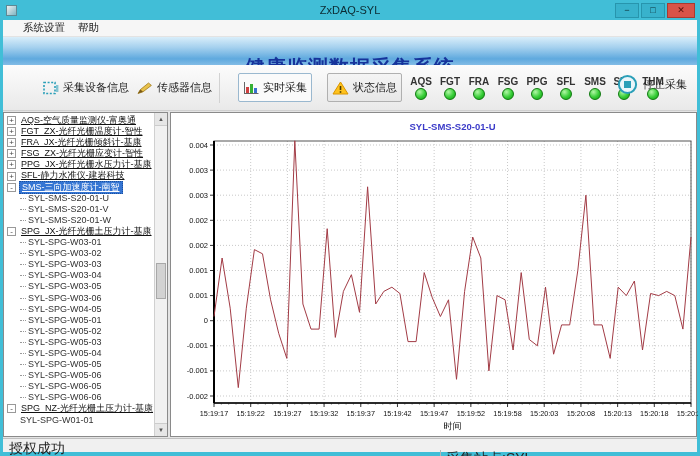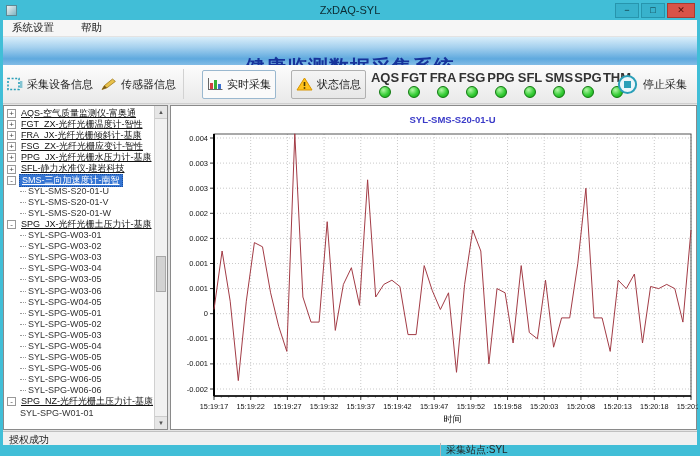--- a/index.html
+++ b/index.html
@@ -8,37 +8,37 @@
           font-family:"Liberation Sans",sans-serif;padding:0 3px;overflow:hidden;}
   
   .titlebar{height:20px;position:relative;display:flex;align-items:center;}
   .app-icon{width:11px;height:11px;margin-left:3px;background:linear-gradient(135deg,#f0f0f0,#7fb6c4);border:1px solid #5e8994;z-index:2;}
   .title{position:absolute;left:0;right:0;text-align:center;font-size:11px;color:#0c2b33;}
   .winbtns{margin-left:auto;display:flex;gap:2px;z-index:2;padding-right:2px;}
   .wbtn{width:24px;height:15px;font-size:9px;line-height:13px;text-align:center;color:#0d2b33;
         background:#38b2cc;border:1px solid #2795ad;cursor:default;}
   .wbtn.close{background:#d85348;border-color:#a93a30;color:#56100a;width:28px;}
   
-  .menubar{height:17px;background:#f6f6f6;display:flex;align-items:center;gap:27px;
-           padding-left:9px;font-size:10.5px;color:#222;border-bottom:1px solid #e3e3e3;}
+  .menubar{height:17px;background:#f6f6f6;display:flex;align-items:center;gap:13px;
+           padding-left:20px;font-size:10.5px;color:#222;border-bottom:1px solid #e3e3e3;}
   
   .banner{height:28px;background:linear-gradient(180deg,#d9eefa 0%,#a4d0ee 38%,#5fa9de 78%,#82bce6 100%);
           display:flex;align-items:center;justify-content:center;}
   .banner-title{font-size:20px;font-weight:bold;color:#16339b;letter-spacing:1px;margin-top:32px;}
   
-  .toolbar{height:39px;background:linear-gradient(#fcfcfc,#e9e9e9);position:relative;
-           display:flex;align-items:center;border-bottom:1px solid #cfcfcf;}
+  .toolbar{height:46px;background:linear-gradient(#fcfcfc,#e9e9e9);position:relative;
+           display:flex;align-items:center;border-bottom:1px solid #cfcfcf;padding-left:36px;}
   .tb-btn{display:flex;align-items:center;gap:4px;font-size:11px;color:#222;padding:4px;}
   .tb-btn.raised{border:1px solid #b0b0b0;background:linear-gradient(#f4f4f4,#e7e7e7);height:29px;border-radius:2px;margin-left:15px;}
   .tb-btn.active{background:#fafafa;border-color:#9ab8cf;}
   .ticon{display:inline-flex;align-items:center;}
   .tsep{width:1px;height:30px;background:#d2d2d2;margin:0 3px;}
   .indicators{display:flex;gap:3px;margin-left:6px;}
   .ind{width:26px;display:flex;flex-direction:column;align-items:center;gap:1px;}
-  .ind-label{font-size:13px;font-weight:bold;color:#333;}
+  .ind-label{font-size:10px;font-weight:bold;color:#333;}
   .orb{width:12px;height:12px;border-radius:50%;
        background:radial-gradient(circle at 35% 30%,#b2f7a6,#37cd37 55%,#149c14);border:1px solid #0e7a0e;}
   .stop{position:absolute;right:10px;top:9px;display:flex;align-items:center;gap:5px;font-size:11px;color:#222;}
   
   .main{height:327px;background:#e4e4e4;position:relative;}
   .tree-panel{position:absolute;left:0;top:1px;width:165px;height:325px;background:#fff;
               border:1px solid #8a8a8a;overflow:hidden;}
   .tree{position:absolute;left:0;top:0;right:13px;padding:2px 0 0 3px;}
   .trow{height:11.1px;line-height:11.1px;font-size:9px;color:#111;white-space:nowrap;display:flex;align-items:center;}
   .trow.root{color:#000;padding-left:2px;}
@@ -48,21 +48,21 @@
   .nlab.sel{background:#3575d3;color:#fff;border:1px dotted #1a4f9e;}
   .trow.leaf{padding-left:13px;color:#333;}
   .dash{width:6px;border-top:1px dotted #999;margin-right:2px;flex:none;}
   .scrollbar{position:absolute;right:0;top:0;bottom:0;width:13px;background:#f1f1f1;border-left:1px solid #d0d0d0;}
   .sb-btn{height:13px;font-size:6px;text-align:center;line-height:13px;color:#555;background:#e6e6e6;border-bottom:1px solid #ccc;}
   .sb-btn.down{position:absolute;bottom:0;left:0;right:0;border-top:1px solid #ccc;border-bottom:none;}
   .sb-thumb{position:absolute;left:1px;right:1px;top:150px;height:36px;background:#d2d2d2;border:1px solid #a8a8a8;}
   .chart-panel{position:absolute;left:167px;top:1px;width:527px;height:325px;background:#fff;border:1px solid #8a8a8a;}
   #chart-svg{position:absolute;left:0;top:0;}
   
-  .statusbar{height:14px;background:#f0f0f0;border-top:1px solid #c0c0c0;position:relative;font-size:10px;color:#222;}
+  .statusbar{height:14px;background:#f0f0f0;border-top:1px solid #c0c0c0;position:relative;font-size:14px;color:#222;}
   .sb-left{position:absolute;left:6px;top:1px;}
   .sb-station{position:absolute;left:437px;top:11px;border-left:1px solid #b5b5b5;padding-left:5px;}
 </style>
 </head>
 <body>
 
 <div class="window">
 
   <div class="titlebar">
     <span class="app-icon"></span>

